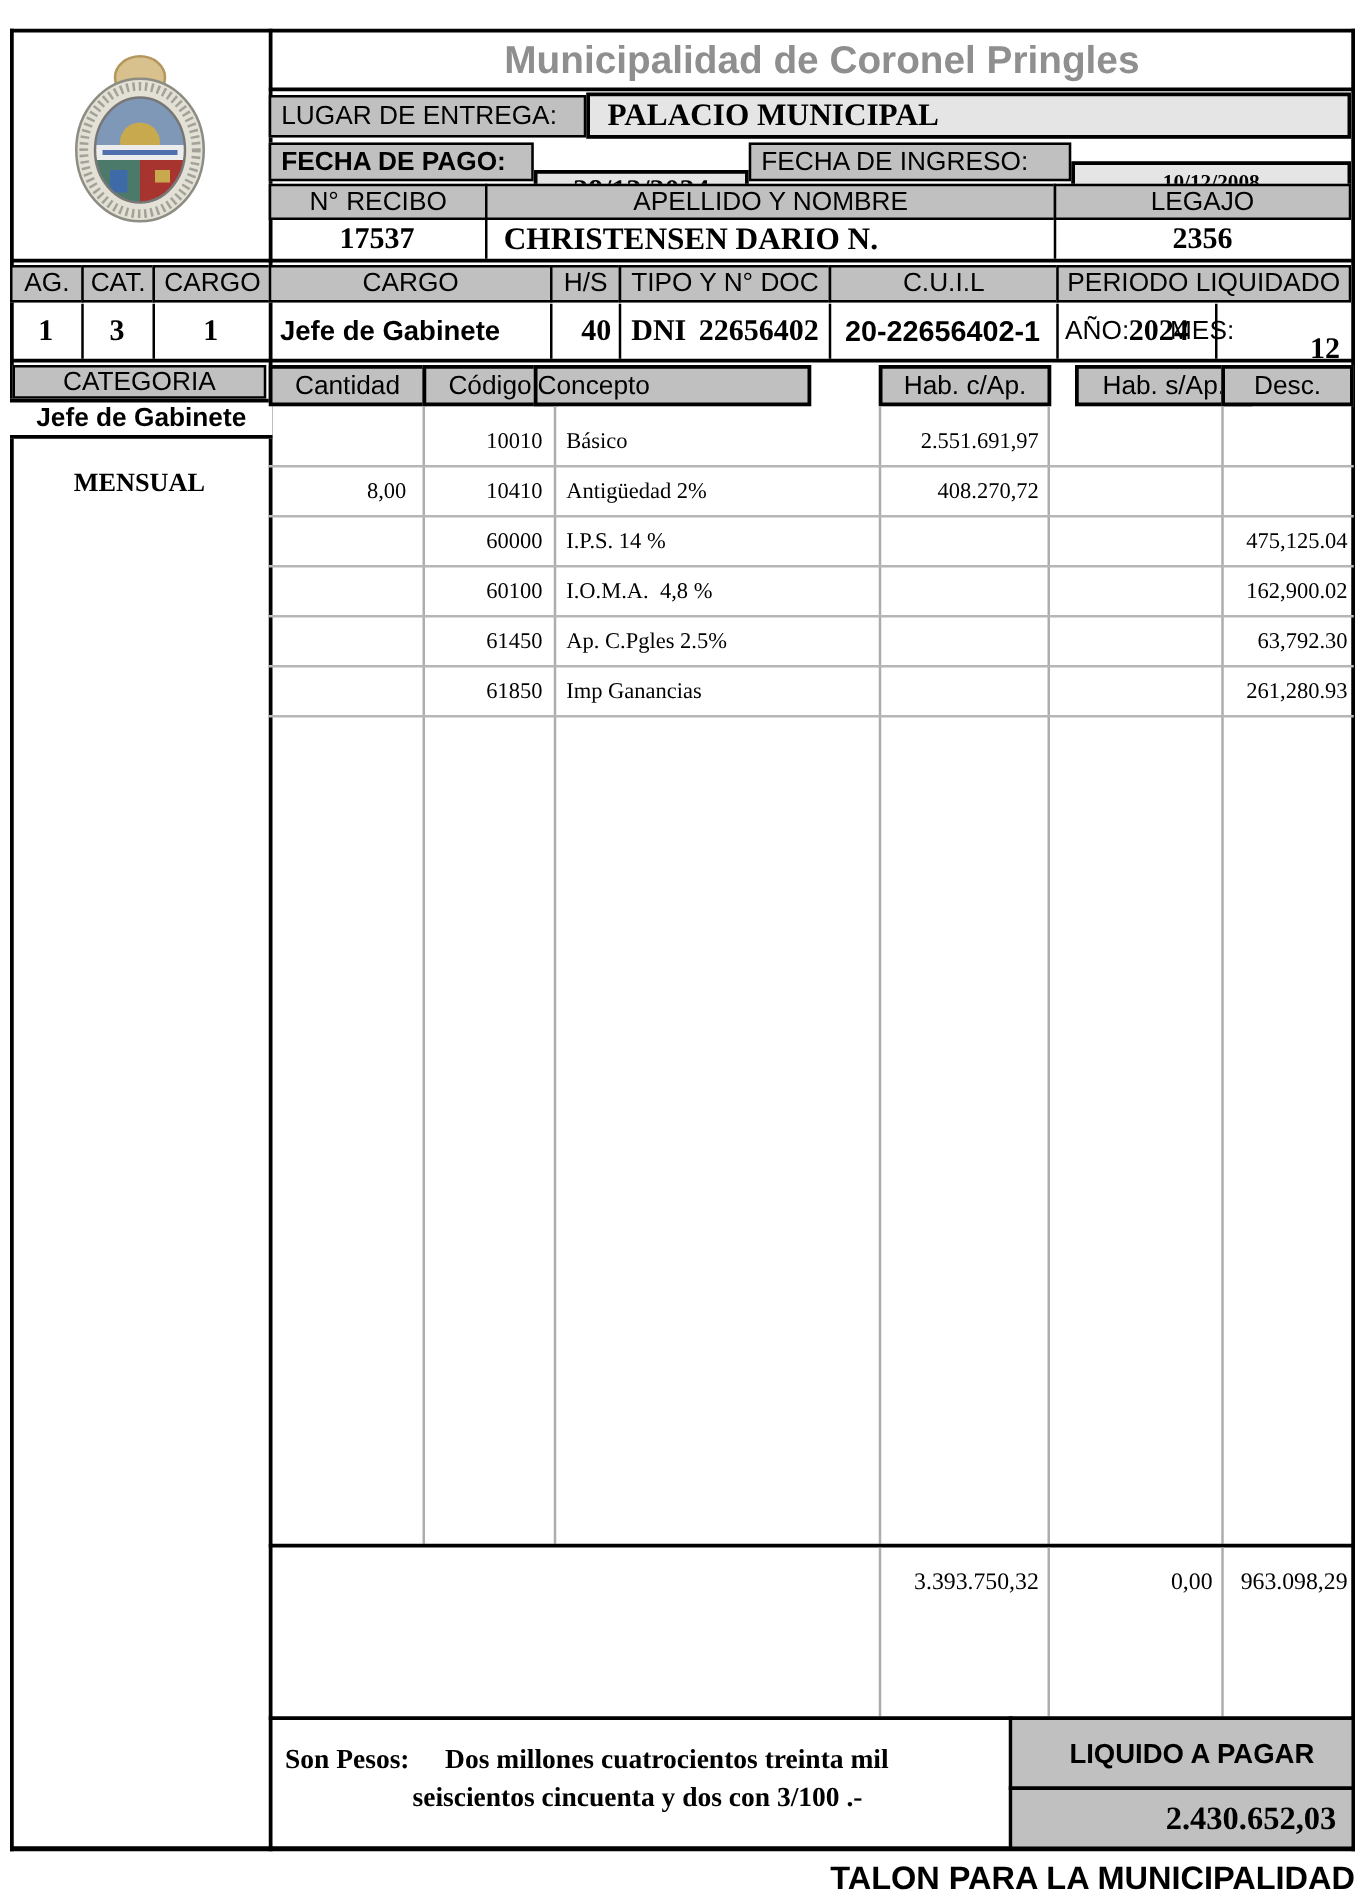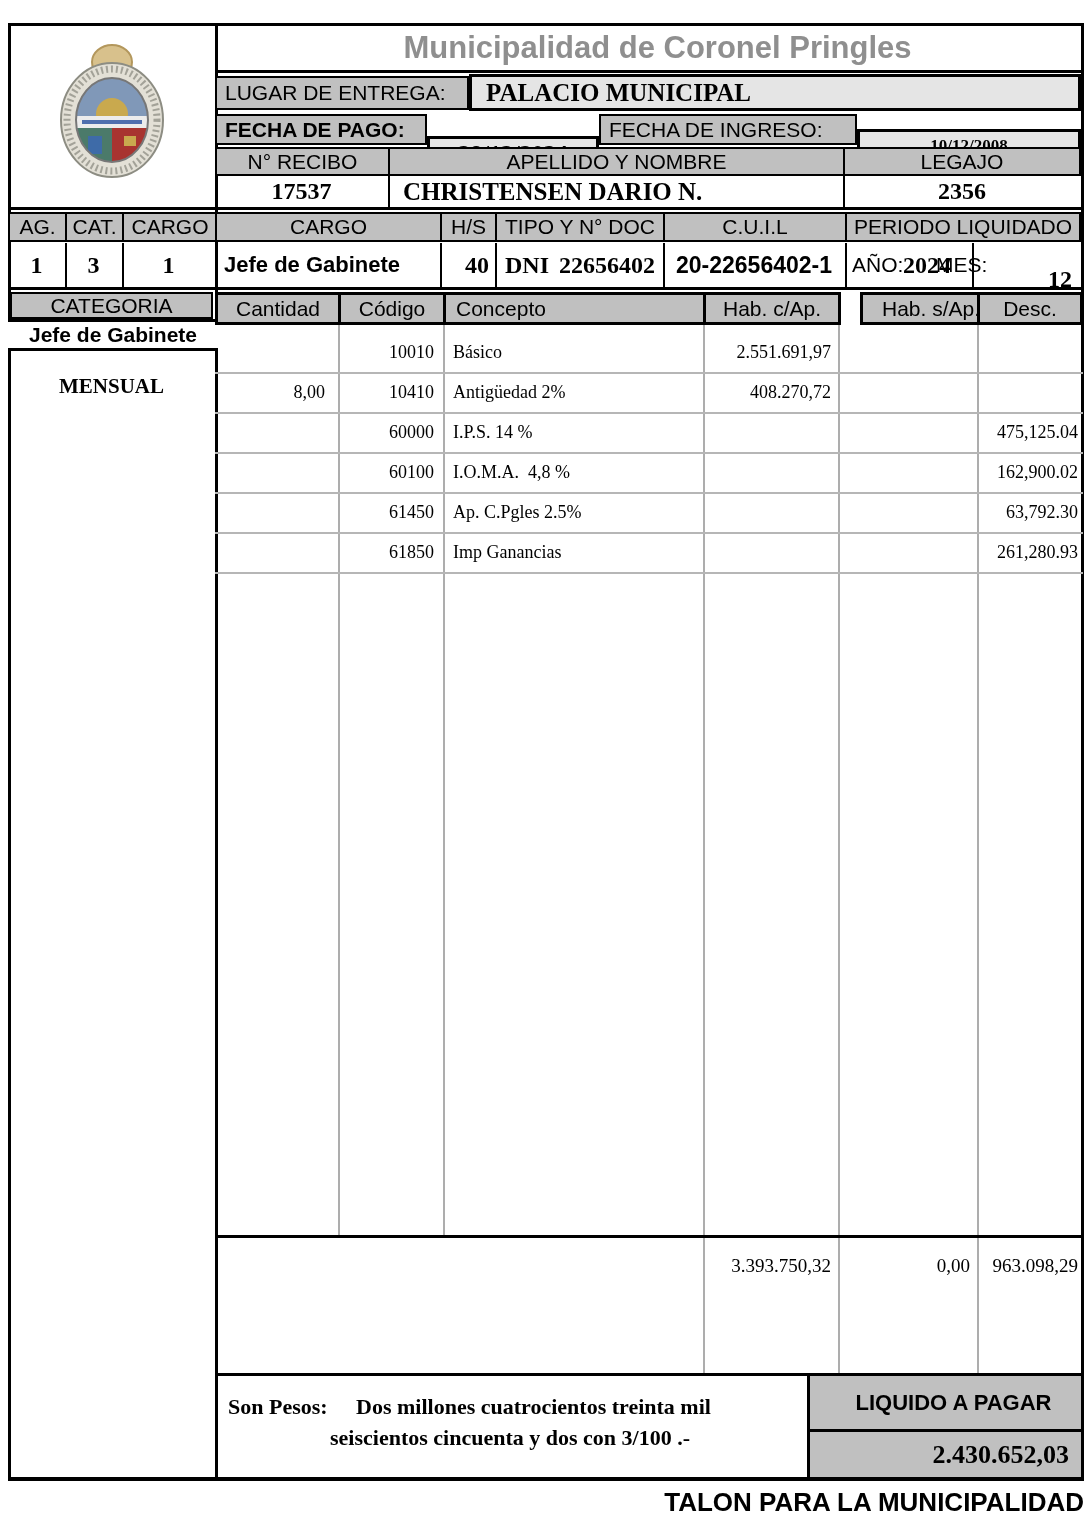--- a/index.html
+++ b/index.html
@@ -118,21 +118,21 @@
   <div class="abs blk" style="left:845px;top:243px;width:2px;height:44px;"></div>
   <div class="abs blk" style="left:972px;top:243px;width:2px;height:44px;"></div>
   <div class="abs blk" style="left:8px;top:287px;width:1076px;height:3px;"></div>
 
   <div class="abs gbox jc" style="left:10px;top:292px;width:203px;height:27px;">CATEGORIA</div>
   <div class="abs sansb jc txt" style="left:8px;top:319px;width:210px;height:32px;background:#fff;border-top:3px solid #000;border-bottom:3px solid #000;line-height:26px;font-size:21px;text-align:center;box-sizing:border-box;display:flex;align-items:center;justify-content:center;">Jefe de Gabinete</div>
   <div class="abs serifb txt" style="left:8px;top:372px;width:207px;height:28px;line-height:28px;font-size:21px;text-align:center;">MENSUAL</div>
 
   <div class="abs gbox gbox3 jc" style="left:215px;top:292px;width:126px;height:33px;">Cantidad</div>
   <div class="abs gbox gbox3 jc" style="left:338px;top:292px;width:108px;height:33px;">Código</div>
-  <div class="abs gbox gbox3" style="left:443px;top:292px;width:263px;height:33px;padding-left:10px;">Concepto</div>
+  <div class="abs gbox gbox3" style="left:427px;top:292px;width:222px;height:33px;">Concepto</div>
   <div class="abs gbox gbox3 jc" style="left:703px;top:292px;width:138px;height:33px;">Hab. c/Ap.</div>
   <div class="abs gbox gbox3 jc" style="left:860px;top:292px;width:142px;height:33px;">Hab. s/Ap.</div>
   <div class="abs gbox gbox3 jc" style="left:977px;top:292px;width:106px;height:33px;">Desc.</div>
 
   <div class="abs grid" style="left:338px;top:325px;width:2px;height:910px;"></div>
   <div class="abs grid" style="left:443px;top:325px;width:2px;height:910px;"></div>
   <div class="abs grid" style="left:703px;top:325px;width:2px;height:910px;"></div>
   <div class="abs grid" style="left:838px;top:325px;width:2px;height:910px;"></div>
   <div class="abs grid" style="left:977px;top:325px;width:2px;height:910px;"></div>
 

